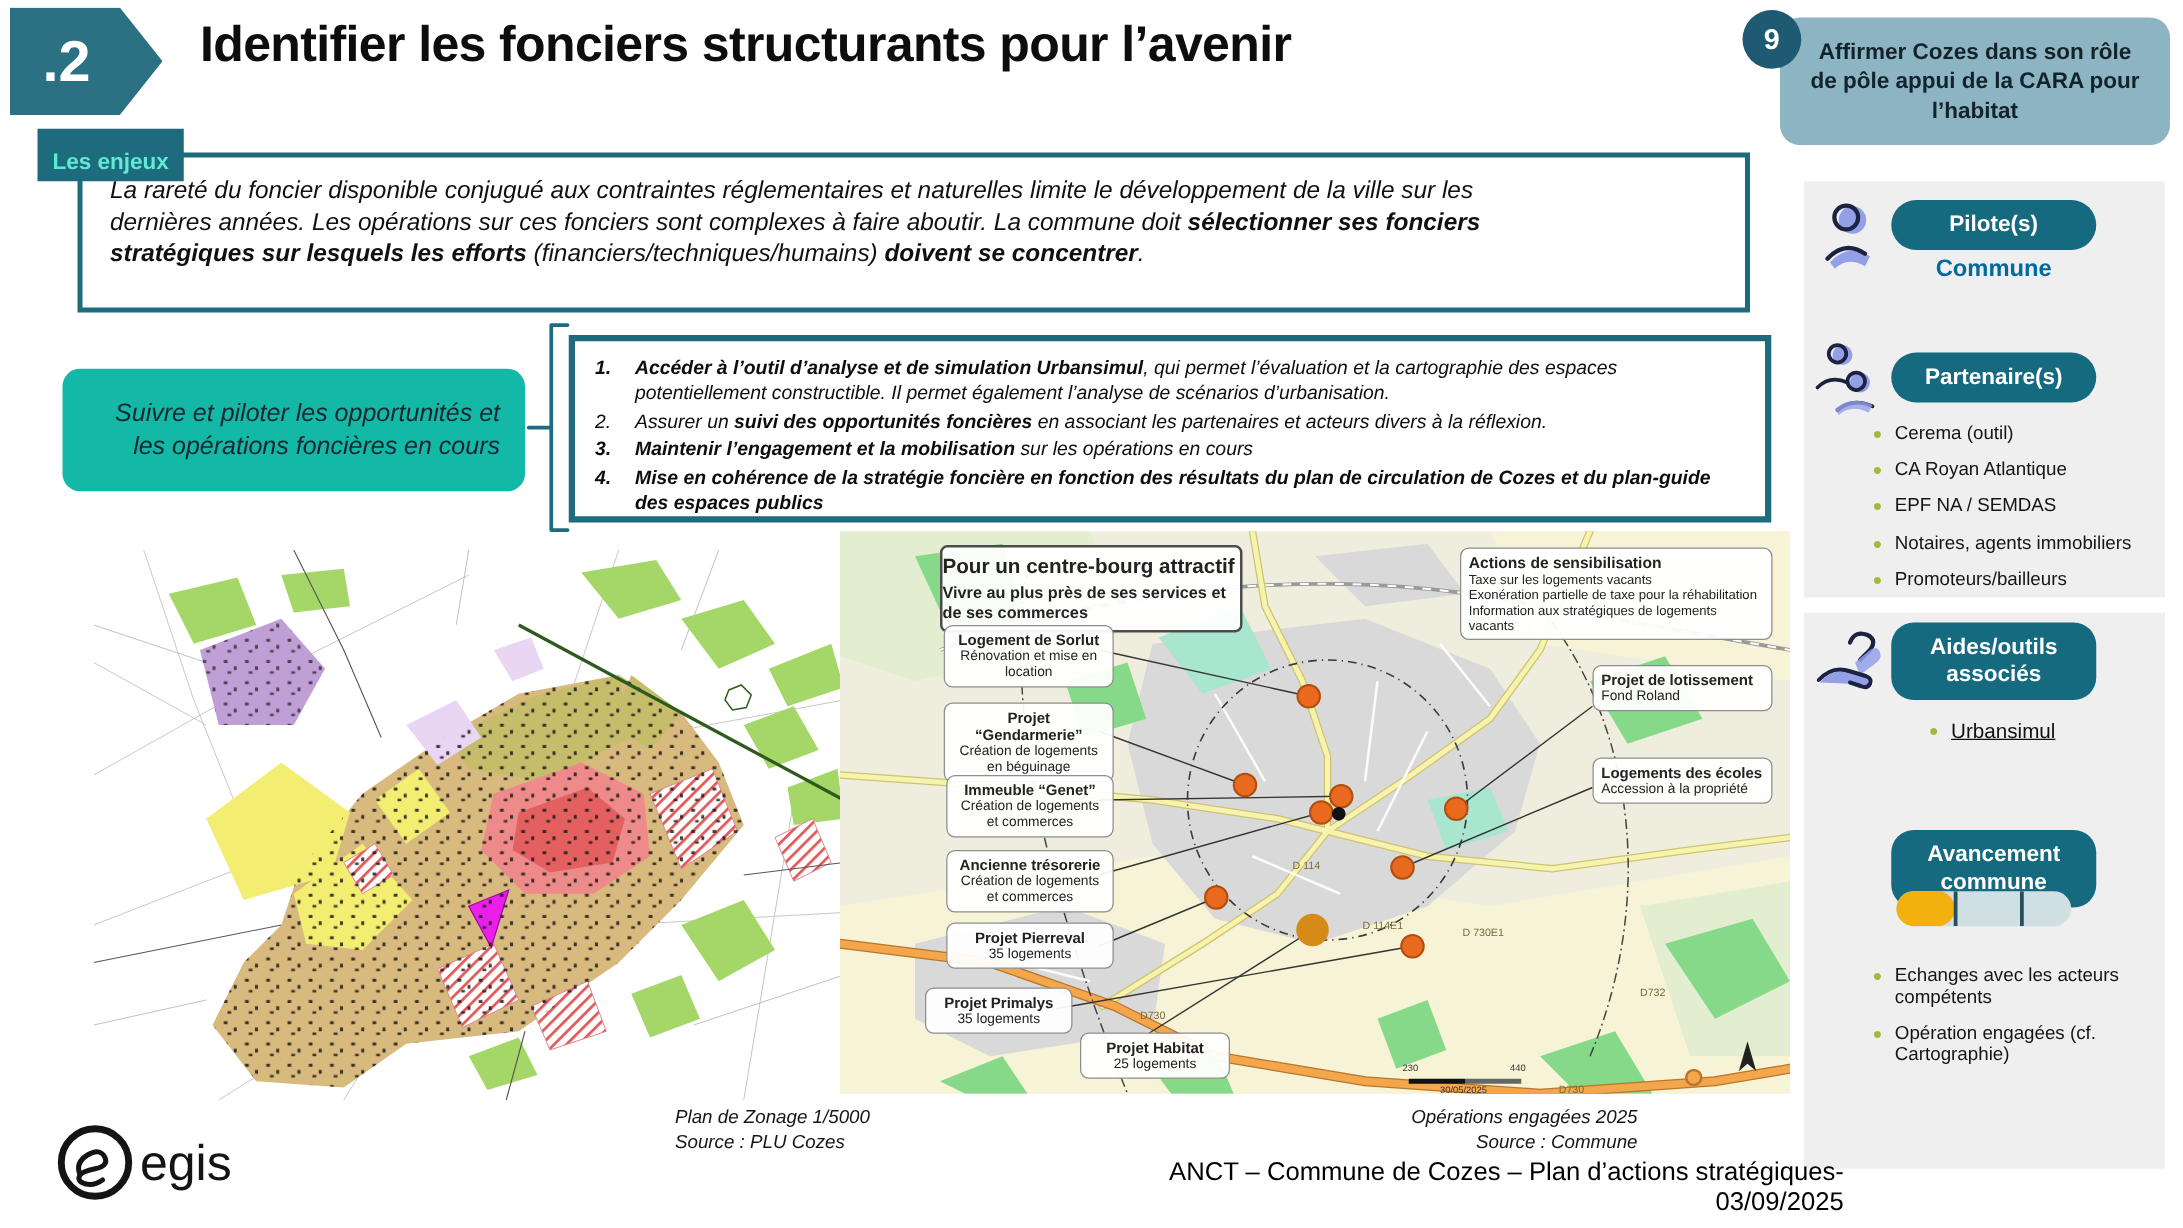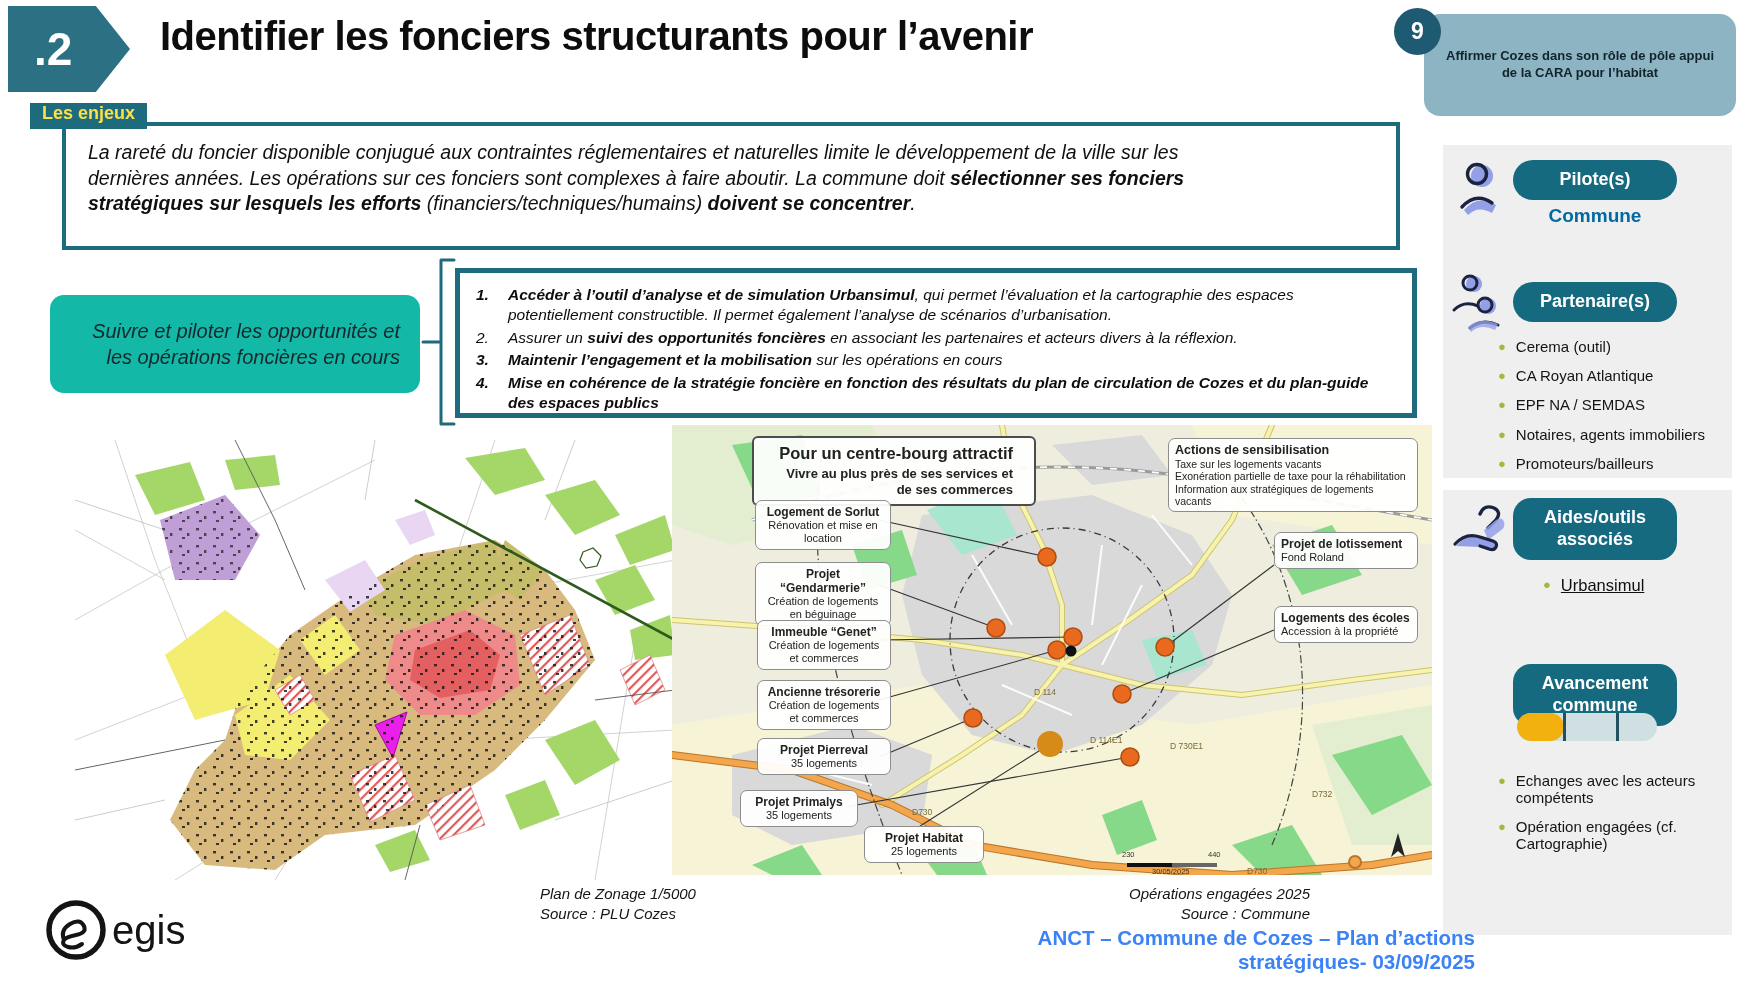--- a/index.html
+++ b/index.html
@@ -8,58 +8,58 @@
   .abs{position:absolute;}
   
   .arrow{left:8px;top:6px;width:122px;height:86px;background:#2b7083;
          clip-path:polygon(0 0,72% 0,100% 50%,72% 100%,0 100%);
          display:flex;align-items:center;color:#fff;font-weight:700;font-size:46px;padding-left:26px;box-sizing:border-box;}
   .title{left:160px;top:14px;width:1200px;font-size:40px;font-weight:700;letter-spacing:-.5px;color:#0d0d0d;}
   .badge-circle{left:1394px;top:8px;width:47px;height:47px;border-radius:50%;background:#1e5a72;color:#fff;
          font-weight:700;font-size:23px;display:flex;align-items:center;justify-content:center;z-index:3;}
   .badge-box{left:1424px;top:14px;width:312px;height:102px;border-radius:16px;background:#8cb4c3;z-index:2;
          display:flex;align-items:center;justify-content:center;text-align:center;
-         font-weight:700;font-size:13px;line-height:1.3;color:#12232b;padding:20px 18px;box-sizing:border-box;}
-  
-  .enjeux-label{left:30px;top:103px;background:#1d6b7d;color:#fde047;font-weight:700;font-size:18px;
-         padding:0 12px 5px;z-index:2;}
+         font-weight:700;font-size:18px;line-height:1.3;color:#12232b;padding:20px 18px;box-sizing:border-box;}
+  
+  .enjeux-label{left:30px;top:103px;background:#1d6b7d;color:#5eead4;font-weight:700;font-size:18px;
+         padding:16px 12px 5px;z-index:2;}
   .enjeux-box{left:62px;top:122px;width:1338px;height:128px;border:4px solid #1d6b7d;background:#fff;box-sizing:border-box;}
   .enjeux-text{left:88px;top:140px;width:1170px;font-size:19.5px;font-style:italic;line-height:1.32;color:#101010;}
   
   .obj-box{left:50px;top:295px;width:370px;height:98px;background:#14b8a6;border-radius:14px;
          display:flex;align-items:center;justify-content:center;text-align:right;
          font-style:italic;font-size:20px;line-height:1.3;color:#16262e;padding:0 20px;box-sizing:border-box;}
   .actions-box{left:455px;top:268px;width:962px;height:150px;border:5px solid #1d6b7c;background:#fff;box-sizing:border-box;
          padding:12px 18px 8px 16px;font-style:italic;font-size:15.5px;line-height:1.32;color:#0d0d0d;}
   .arow{display:flex;margin:0 0 2px 0;}
   .arow .n{width:32px;flex:none;}
   .nb{font-weight:700;}
   .run-b{font-weight:700;}
   
   .caption{font-style:italic;font-size:15px;line-height:1.3;color:#151515;}
   .co{position:absolute;background:rgba(255,255,255,.94);border:1px solid #8d8d8d;border-radius:7px;
       padding:4px 6px;font-size:11px;line-height:1.18;color:#222;text-align:center;z-index:4;}
   .co .t{font-weight:700;font-size:12px;}
-  .co-header{border:2px solid #4c4c4c;border-radius:6px;text-align:right;padding:6px 21px;}
+  .co-header{border:2px solid #4c4c4c;border-radius:6px;text-align:left;padding:6px 0;}
   .co-header .t{font-size:16.5px;}
   .co-header .s{font-weight:700;font-size:13px;line-height:1.2;margin-top:3px;}
   .co-left{text-align:left;}
   
   .panel{background:#efefef;}
   .pill{background:#156a80;color:#fff;font-weight:700;text-align:center;border-radius:28px;
         display:flex;align-items:center;justify-content:center;font-size:18px;line-height:1.2;}
   .sb-strong{font-weight:700;font-size:19px;text-align:center;color:#0369a1;}
   .brow{display:flex;gap:10px;margin:0 0 11px 0;font-size:15px;line-height:1.16;color:#141414;}
   .brow .b{color:#a9b63c;font-size:13px;line-height:1.4;flex:none;}
   .link{text-decoration:underline;color:#101010;font-size:16.5px;}
   .pbar{left:1517px;top:713px;width:140px;height:28px;border-radius:14px;background:#cfdfe2;overflow:hidden;}
   .pfill{position:absolute;left:0;top:0;width:47px;height:28px;background:#f2b10e;border-radius:14px;}
   .ptick{position:absolute;top:0;width:2.5px;height:28px;background:#23505f;}
   
-  .footer{left:930px;top:926px;width:545px;text-align:right;font-weight:700;font-size:20.5px;color:#3b82f6;}
+  .footer{left:930px;top:926px;width:545px;text-align:right;font-weight:400;font-size:20.5px;color:#000000;}
 </style>
 </head>
 <body>
 
 <div class="slide">
 
   <div class="abs arrow">
     <span>.2</span>
   </div>
   <div class="abs title">Identifier les fonciers structurants pour l’avenir</div>

